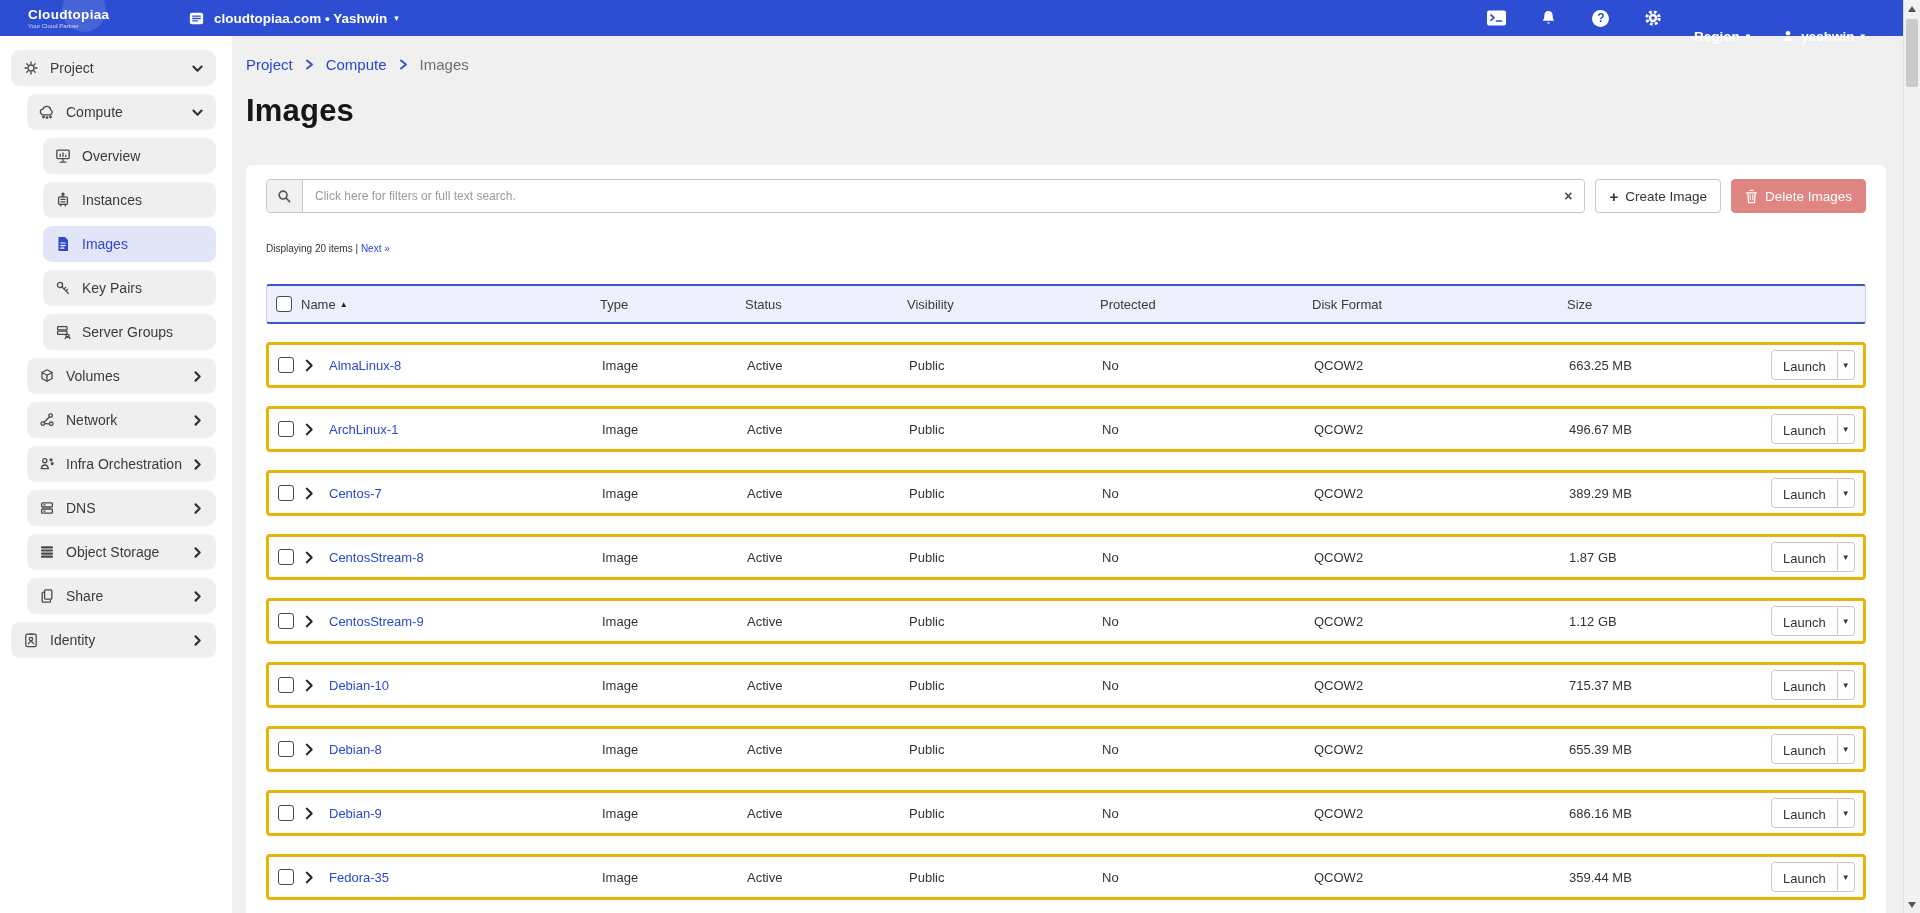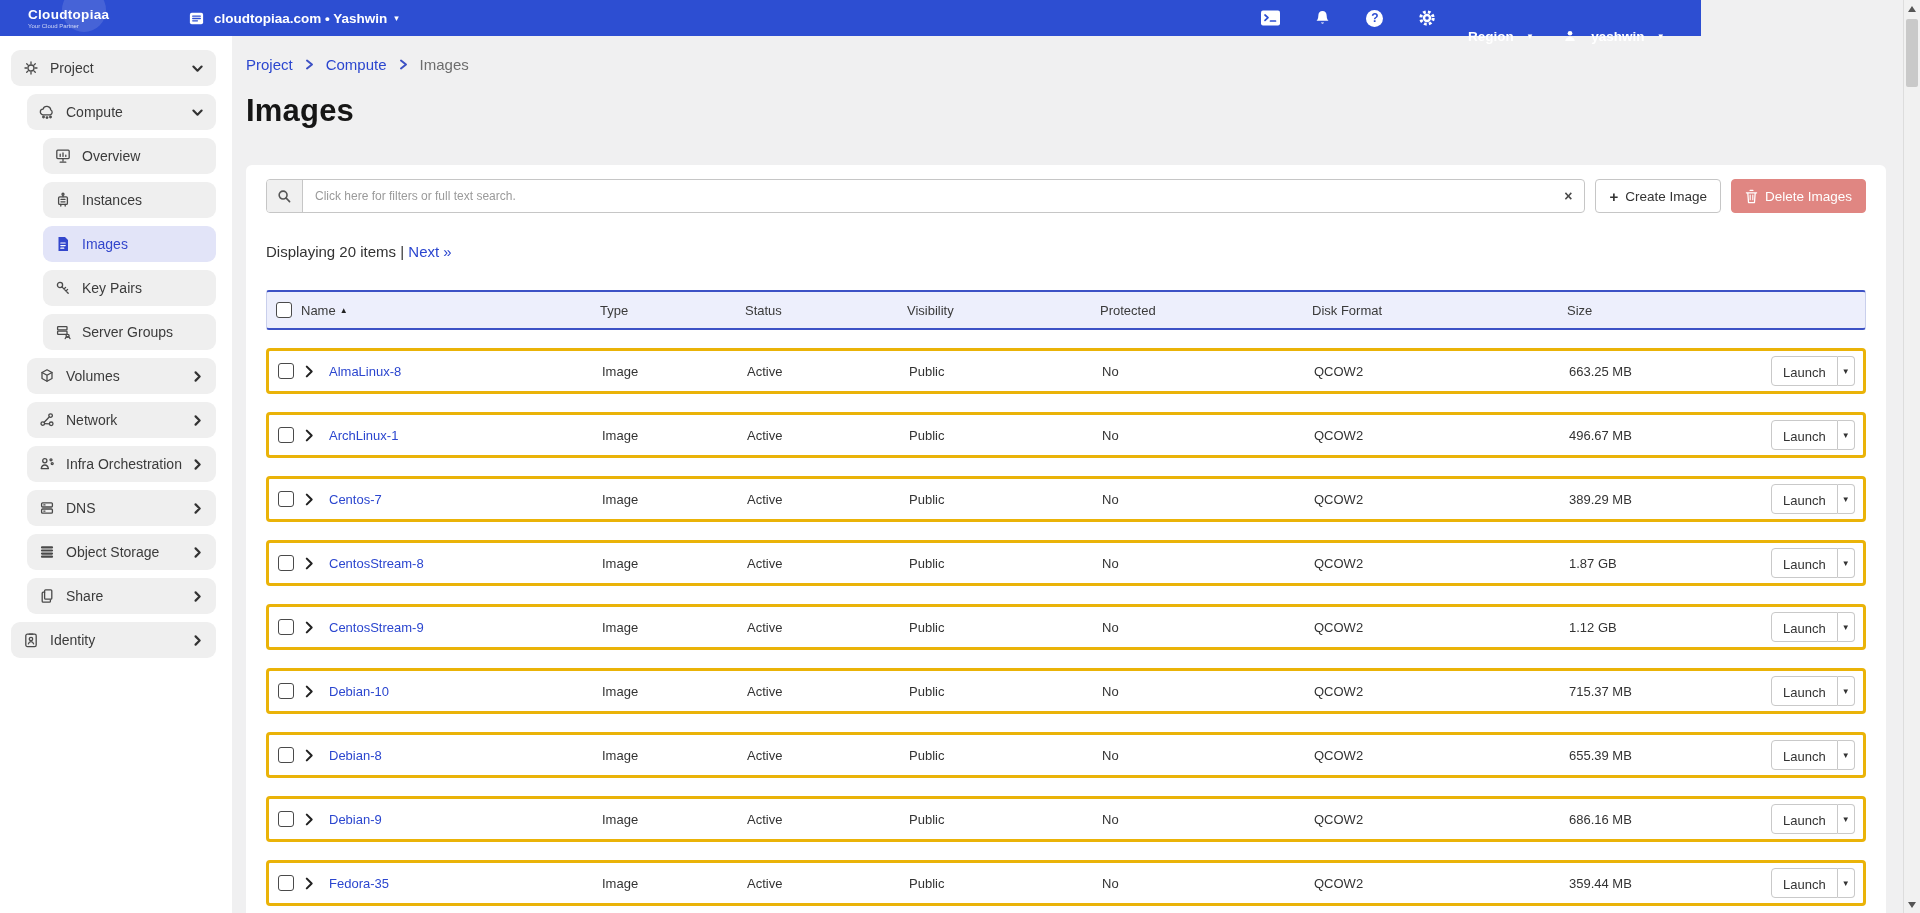--- a/index.html
+++ b/index.html
@@ -1,31 +1,31 @@
 <!DOCTYPE html>
 <html><head>
 <meta charset="utf-8">
 <style>
   * { box-sizing: border-box; margin: 0; padding: 0; }
   html,body { width:1920px; height:913px; overflow:hidden; }
   body { font-family:"Liberation Sans","DejaVu Sans",sans-serif; background:#f0f0f1; position:relative; }
 
   
-  .topbar { height:36px; width:1701px; background:#2d4ed2; display:flex; align-items:center; color:#fff; position:relative; }
+  .topbar { height:36px; width:1903px; background:#2d4ed2; display:flex; align-items:center; color:#fff; position:relative; }
   .brand-wrap { width:155px; margin-left:28px; position:relative; display:flex; flex-direction:column; justify-content:center; height:100%; }
   .brand-circle { position:absolute; left:34px; top:-12px; width:44px; height:44px; border-radius:50%; background:rgba(255,255,255,0.12); }
   .brand-name { font-size:13.5px; font-weight:bold; letter-spacing:.3px; position:relative; }
   .brand-tagline { font-size:6px; opacity:.75; position:relative; margin-top:1px; }
   .ctx-switch { display:flex; align-items:center; gap:7px; margin-left:2px; cursor:pointer; }
   .ctx-text { font-size:13.5px; font-weight:bold; }
   .caret { font-size:9px; line-height:1; }
   .tb-right { margin-left:auto; display:flex; align-items:center; gap:30px; margin-right:38px; }
   .tb-icon { width:22px; height:22px; display:flex; align-items:center; justify-content:center; cursor:pointer; }
   .help-circle { width:17px; height:17px; border-radius:50%; background:#fff; color:#2d4ed2; font-size:12px; font-weight:bold; display:flex; align-items:center; justify-content:center; }
-  .tb-menu { display:flex; align-items:center; gap:14px; font-size:13.5px; font-weight:bold; cursor:pointer;margin-top:36px; }
+  .tb-menu { display:flex; align-items:center; gap:6px; font-size:13.5px; font-weight:bold; cursor:pointer;margin-top:36px; }
 
   
   .shell { display:flex; height:877px; }
   .sidebar { width:232px; background:#fff; padding:14px 16px 0 0; flex-shrink:0; }
   .side-item { height:36px; border-radius:9px; background:#efefef; display:flex; align-items:center; padding:0 12px 0 11px; margin-bottom:8px; cursor:pointer; color:#3b3b3b; }
   .side-item.lvl1 { margin-left:11px; }
   .side-item.lvl2 { margin-left:27px; }
   .side-item.lvl3 { margin-left:43px; }
   .side-item.active { background:#e2e4f8; color:#3346cc; }
   .si-icon { width:18px; height:18px; margin-right:10px; display:flex; align-items:center; justify-content:center; flex-shrink:0; }
@@ -48,21 +48,21 @@
   .search-group { flex:1; display:flex; align-items:center; border:1px solid #c6c6c6; border-radius:4px; height:34px; background:#fff; overflow:hidden; }
   .search-prefix { width:36px; height:100%; background:#f0f0f0; border-right:1px solid #c6c6c6; display:flex; align-items:center; justify-content:center; cursor:pointer; }
   .search-input { flex:1; border:none; outline:none; height:100%; padding:0 12px; font-size:12px; font-family:inherit; color:#333; }
   .search-input::placeholder { color:#9a9a9a; }
   .search-clear { padding:0 12px; font-size:14px; font-weight:bold; color:#4a4a4a; cursor:pointer; }
   .btn { height:34px; display:flex; align-items:center; gap:7px; border-radius:4px; font-size:13.5px; padding:0 13px; cursor:pointer; white-space:nowrap; }
   .btn-default { background:#fff; border:1px solid #c6c6c6; color:#333; }
   .btn-danger { background:#e08682; border:1px solid #e08682; color:#fff; }
   .plus-glyph { font-weight:bold; font-size:15px; }
 
-  .pagination { margin-top:30px; font-size:15px; color:#333; }
+  .pagination { margin-top:30px; font-size:10px; color:#333; }
   .pagination a { color:#2b46cf; text-decoration:none; cursor:pointer; }
 
   
   .tgrid { display:grid; grid-template-columns:34px 26px 273px 145px 162px 193px 212px 255px 1fr 92px; align-items:center; }
   .thead { margin-top:30px; height:40px; background:#edeffc; border-top:2px solid #3d52c5; border-bottom:2px solid #3d52c5; border-left:1px solid #c9cfec; border-right:1px solid #c9cfec; border-radius:3px; font-size:13px; color:#3a3a3a; }
   .thead .hname { grid-column:2 / 4; }
   .sort-caret { font-size:8px; color:#222; margin-left:4px; vertical-align:2px; }
   .trow { height:46px; background:#fff; border:3px solid #eab308; border-radius:4px; margin-top:18px; font-size:13px; color:#333; }
   .cb { width:16px; height:16px; border:1.5px solid #4a4a4a; border-radius:3px; background:#fff; margin-left:9px; cursor:pointer; }
   .expand { display:flex; align-items:center; cursor:pointer; }

